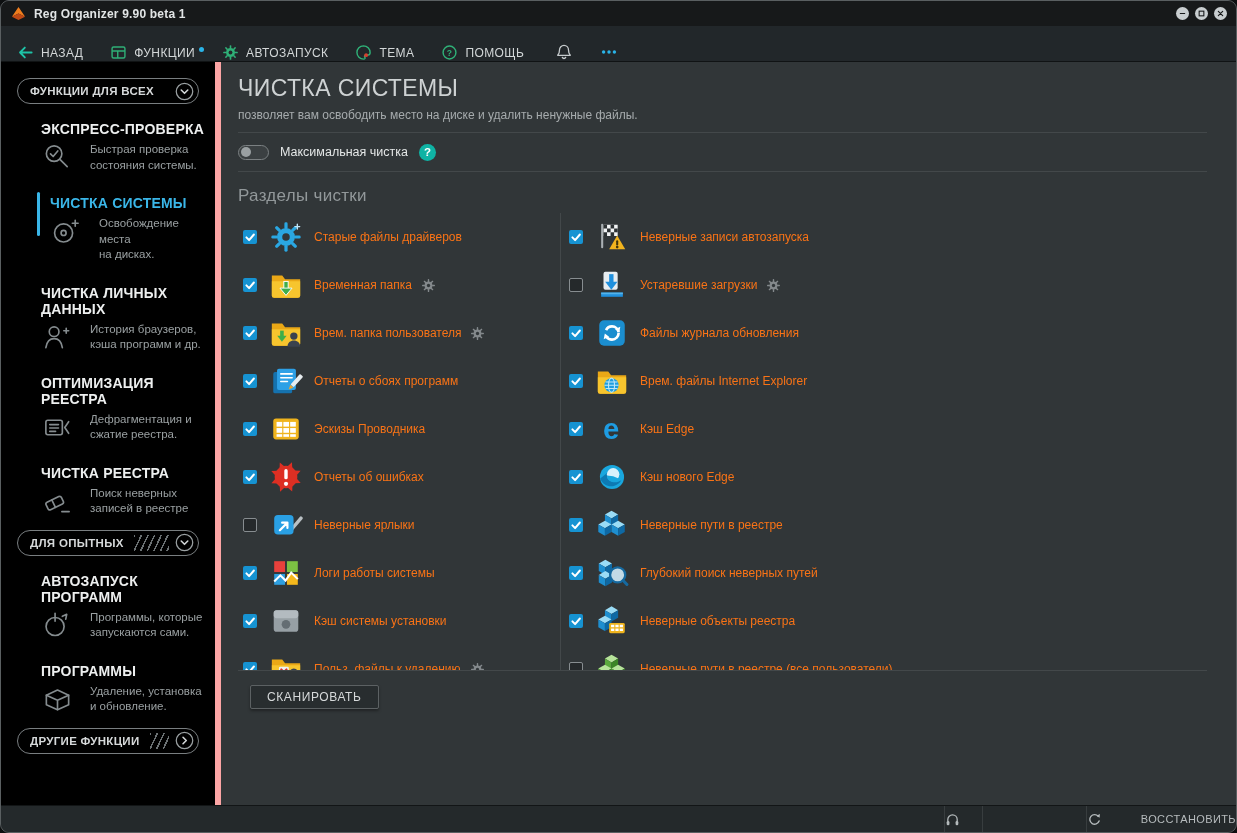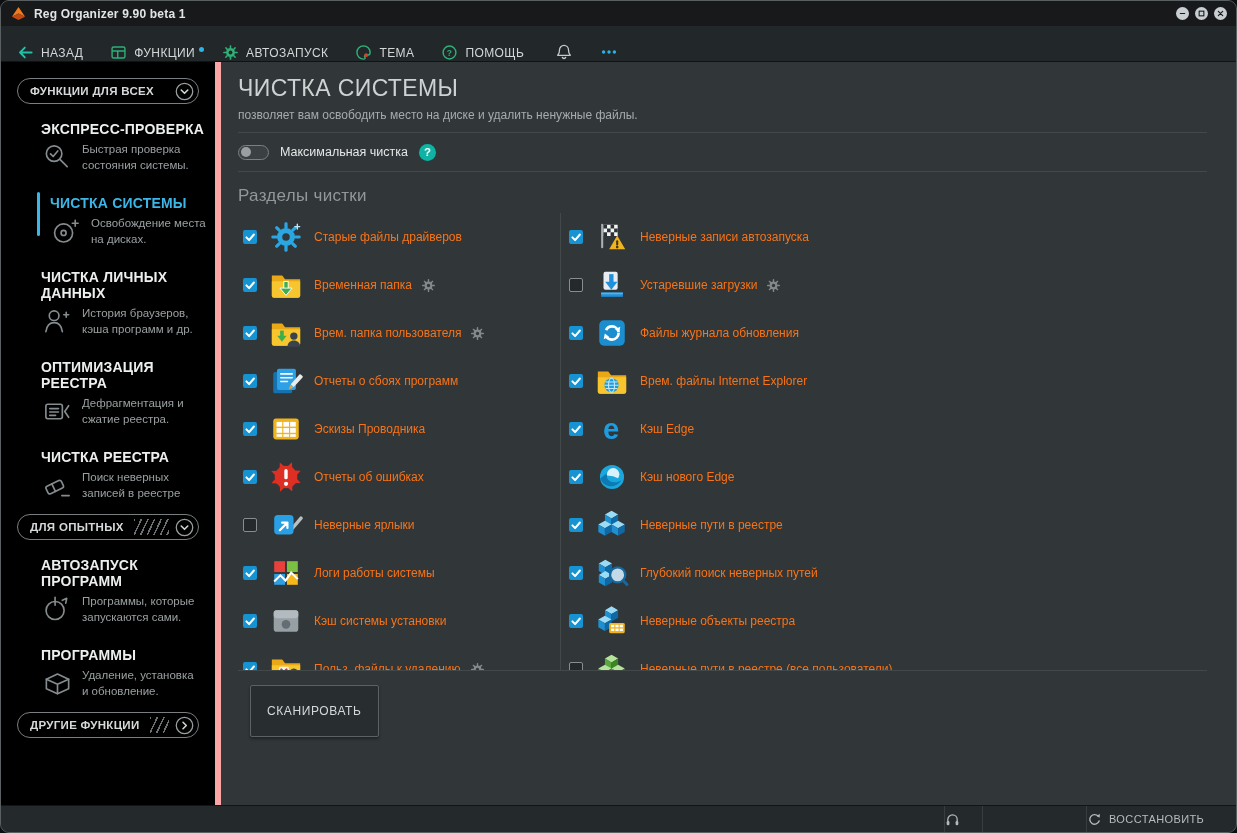--- a/index.html
+++ b/index.html
@@ -23,21 +23,21 @@
 .group-header{margin:2px 16px 6px;height:26px;border:1px solid #797e80;border-radius:13px;display:flex;align-items:center;padding:0 4px 0 12px;font-size:11.5px;font-weight:bold;color:#d6d9da;letter-spacing:.3px}
 .gh-label{white-space:nowrap}
 .gh-stripes{flex:1;align-self:stretch;margin:4px 6px 4px 10px;background:repeating-linear-gradient(115deg,#6b7173 0 1.5px,transparent 1.5px 6px)}
 .gh-stripes.plain{background:none}
 .gh-chevron{width:19px;height:19px;flex:none}
 .side-item{position:relative;padding:11px 6px 11px 40px}
 .side-item .si-title{font-size:14px;font-weight:bold;color:#edefef;letter-spacing:.2px;margin-bottom:5px}
 .side-item.active{padding-left:49px}
 .side-item.active .si-title{color:#3ab6e8}
 .side-item.active::before{content:"";position:absolute;left:36px;top:8px;height:44px;width:3px;border-radius:2px;background:#3ab6e8}
-.si-row{display:flex;gap:9px}
+.si-row{display:flex;gap:17px}
 .icon-ghost{width:31px;height:31px;flex:none;margin-left:1px}
 .si-desc{font-size:11.5px;color:#9aa0a2;line-height:1.35}
 .content{flex:1;min-width:0;padding:0 29px 0 17px;display:flex;flex-direction:column}
 .page-title{margin-top:13px;font-size:23px;font-weight:normal;color:#ced2d3;letter-spacing:.4px}
 .page-subtitle{margin-top:6px;margin-bottom:10px;font-size:12px;color:#a6abad}
 .divider{height:1px;background:#43484a;flex:none}
 .toggle-row{height:38px;display:flex;align-items:center;gap:11px;flex:none}
 .toggle{width:31px;height:15px;border-radius:8px;background:#3b4042;border:1px solid #7b8082;position:relative;flex:none}
 .toggle .knob{position:absolute;left:2px;top:1.5px;width:10px;height:10px;border-radius:50%;background:#9aa0a2}
 .toggle-label{font-size:12.5px;color:#e4e7e7}
@@ -47,23 +47,23 @@
 .col-left{width:322px;flex:none;padding-left:5px}
 .vdiv{width:1px;flex:none;background:#43484a}
 .col-right{flex:1;padding-left:8px}
 .check-row{height:48px;display:flex;align-items:center}
 .checkbox{width:14px;height:14px;border-radius:2px;flex:none;margin-right:12px;padding:1px}
 .checkbox.checked{background:#1693d2}
 .checkbox.unchecked{background:#25292b;border:1px solid #878d90}
 .item-icon{width:34px;height:34px;flex:none;margin-right:11px}
 .item-label{font-size:12px;color:#f97316}
 .gear-mini{width:15px;height:15px;margin-left:9px;opacity:.9;flex:none}
-.scan-btn{margin:14px 0 0 12px;align-self:flex-start;background:#282d2f;border:1px solid #5c6163;color:#d6d9da;font-size:12px;letter-spacing:.6px;padding:18px 16px;border-radius:2px;font-family:inherit;box-shadow:0 2px 3px rgba(0,0,0,.35)}
+.scan-btn{margin:14px 0 0 12px;align-self:flex-start;background:#282d2f;border:1px solid #5c6163;color:#d6d9da;font-size:12px;letter-spacing:.6px;padding:4px 16px;border-radius:2px;font-family:inherit;box-shadow:0 2px 3px rgba(0,0,0,.35)}
 .statusbar{height:27px;flex:none;background:#24292b;border-top:1px solid #121516;display:flex;align-items:stretch;font-size:11px;color:#b6bbbd}
-.seg{display:flex;align-items:center;justify-content:flex-start;border-left:1px solid #383d3f}
+.seg{display:flex;align-items:center;justify-content:space-between;border-left:1px solid #383d3f}
 .seg-fill{flex:1;border-left:none}
 .seg-support{width:38px}
 .seg-spacer{width:104px}
 .seg-restore{width:150px;gap:7px;letter-spacing:.4px}
 .sb-icon{width:15px;height:15px}
 </style>
 </head>
 <body>
 
 <div class="window">

